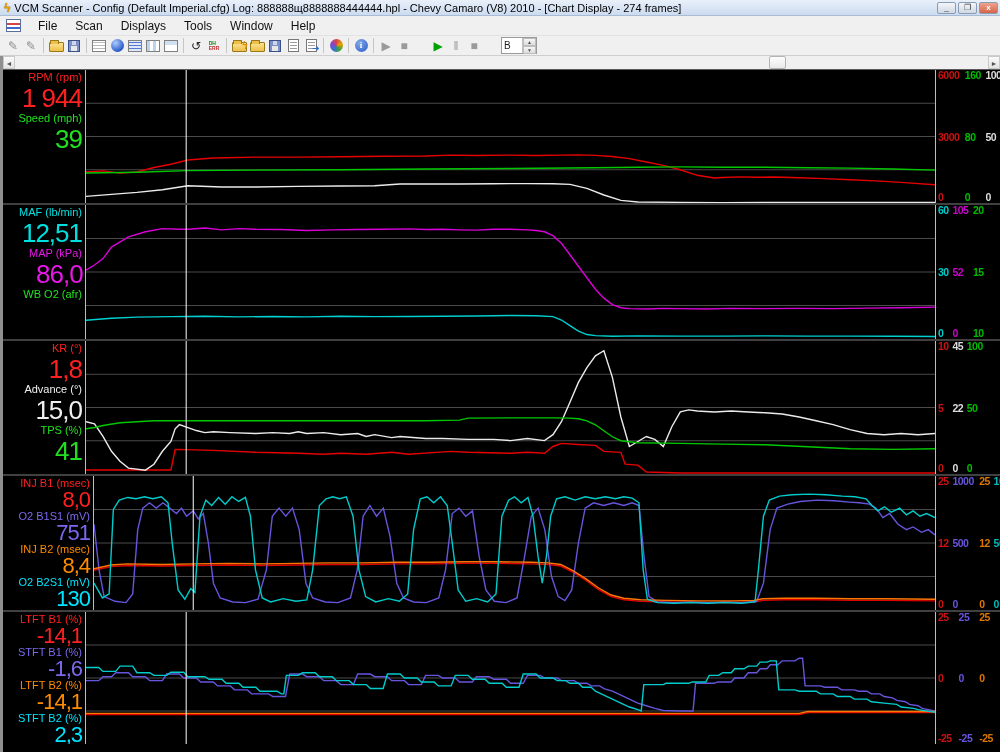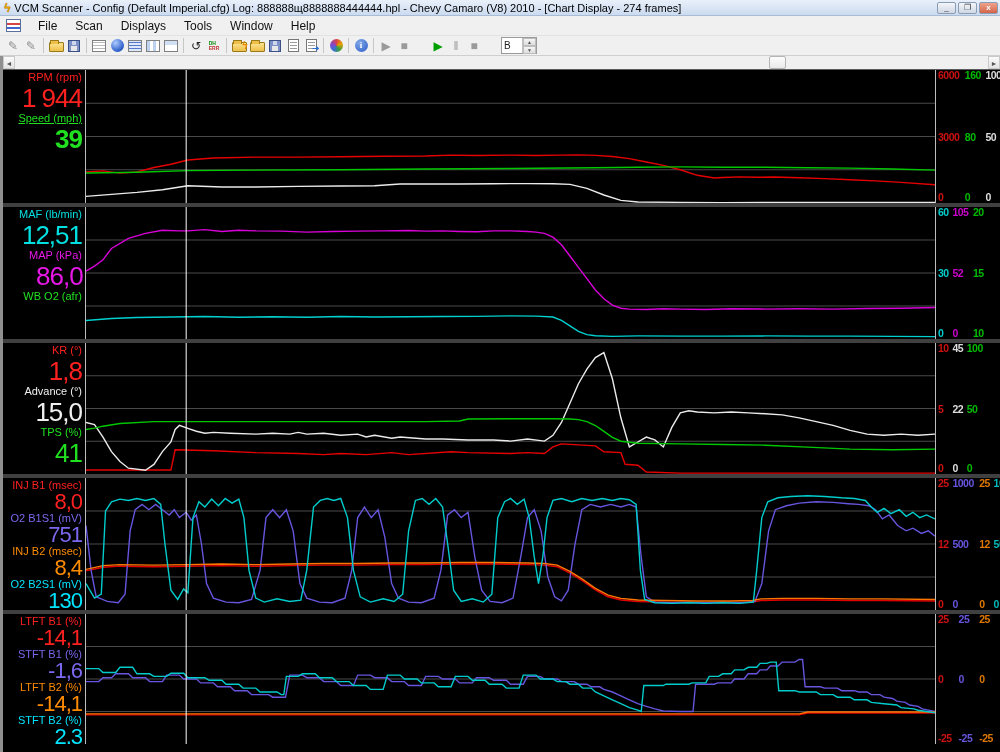--- a/index.html
+++ b/index.html
@@ -75,21 +75,21 @@
     font-size:5px;line-height:7px;text-align:center;color:#555;border:1px solid #bdbdbd;}
   
   .chart-region{position:relative;background:#000;border-left:3px solid #8f8f8f;height:696px;}
   .hscroll{height:14px;background:#f0f0f0;position:relative;display:flex;align-items:center;border-bottom:1px solid #5a5a5a;}
   .hs-arrow{width:12px;height:13px;font-size:7px;line-height:13px;text-align:center;color:#555;
     background:linear-gradient(#fbfbfb,#e3e3e3);border:1px solid #c9c9c9;}
   .hs-track{flex:1;height:13px;position:relative;}
   .hs-thumb{position:absolute;top:0;width:17px;height:13px;background:linear-gradient(#fdfdfd,#e9e9e9);
     border:1px solid #b4b4b4;border-radius:2px;}
   .pane{display:flex;position:relative;background:#000;}
-  .pane + .pane{border-top:4px solid #404040;}
+  .pane + .pane{border-top:2px solid #404040;}
   .pane-labels{width:82px;padding:1px 3px 0 0;text-align:right;overflow:hidden;}
   .param .p-label{font-size:11px;line-height:13px;white-space:nowrap;}
   .param .p-value{font-size:26px;line-height:28px;letter-spacing:-1px;white-space:nowrap;}
   .pane-labels.compact .p-label{font-size:11px;line-height:12px;}
   .pane-labels.compact .p-value{font-size:22px;line-height:21px;}
   .pane-plot{flex:1;position:relative;border-left:1px solid #bdbdbd;border-right:1px solid #bdbdbd;}
   .pane-plot svg{position:absolute;inset:0;width:100%;height:100%;display:block;}
   .pane-axis{width:64px;position:relative;font-size:10.5px;font-weight:bold;letter-spacing:-0.5px;}
   .ax-row{position:absolute;left:2px;white-space:nowrap;line-height:11px;}
   .ax-row.top{top:0;}
@@ -229,22 +229,22 @@
       <span class="hs-arrow">►</span>
     </div>
     <div id="panes">
         <div class="pane" style="height: 133px;">
           <div class="pane-labels">
             <div class="param">
               <div class="p-label" style="color: rgb(255, 32, 32);">RPM (rpm)</div>
               <div class="p-value" style="color: rgb(255, 32, 32);">1 944</div>
             </div>
             <div class="param">
-              <div class="p-label" style="color: rgb(32, 224, 32); text-decoration: underline;">Speed (mph)</div>
-              <div class="p-value" style="color: rgb(32, 224, 32); font-weight: bold;">39</div>
+              <div class="p-label" style="color: rgb(32, 224, 32);">Speed (mph)</div>
+              <div class="p-value" style="color: rgb(32, 224, 32);">39</div>
             </div>
           </div>
           <div class="pane-plot">
             <svg viewBox="0 0 100 100" preserveAspectRatio="none">
               <line x1="0" x2="100" y1="25" y2="25" stroke="#4a4a4a" stroke-width="1" vector-effect="non-scaling-stroke"></line>
               <line x1="0" x2="100" y1="50" y2="50" stroke="#4a4a4a" stroke-width="1" vector-effect="non-scaling-stroke"></line>
               <line x1="0" x2="100" y1="75" y2="75" stroke="#4a4a4a" stroke-width="1" vector-effect="non-scaling-stroke"></line>
               <polyline points="0.00,76.67 2.00,75.83 4.00,77.50 6.00,76.67 8.00,73.33 10.00,70.83 12.00,67.67 15.00,66.17 20.00,65.50 25.00,65.50 30.00,65.17 35.00,64.83 40.00,64.67 43.00,64.00 46.00,64.33 50.00,64.00 53.00,64.33 56.00,64.00 58.00,63.83 60.00,64.17 62.00,65.00 64.00,66.67 66.00,69.17 68.00,71.67 70.00,75.00 72.00,79.17 74.00,81.17 75.00,80.83 77.00,80.33 79.00,80.67 81.00,80.50 84.00,81.00 87.00,81.67 90.00,82.50 93.00,83.33 96.00,84.50 100.00,86.33" fill="none" stroke="#e60000" stroke-width="1.4" vector-effect="non-scaling-stroke"></polyline>
               <polyline points="0.00,95.00 3.00,93.50 6.00,92.00 9.00,90.00 12.00,87.00 16.00,88.00 20.00,88.00 25.00,87.50 30.00,87.20 34.00,87.00 37.00,85.70 40.00,85.70 44.00,85.70 48.00,85.50 52.00,85.40 55.00,85.50 57.00,86.00 59.00,89.00 61.00,94.00 63.00,98.00 65.00,99.20 70.00,99.50 75.00,99.70 80.00,99.60 85.00,99.60 90.00,99.50 95.00,99.60 100.00,99.50" fill="none" stroke="#ebebeb" stroke-width="1.4" vector-effect="non-scaling-stroke"></polyline>
               <polyline points="0.00,77.50 6.00,76.88 12.00,75.63 20.00,75.31 30.00,75.00 40.00,74.38 50.00,74.06 60.00,73.44 65.00,73.13 70.00,72.81 75.00,73.13 80.00,73.13 85.00,73.44 90.00,73.75 95.00,74.38 100.00,75.31" fill="none" stroke="#00c800" stroke-width="1.4" vector-effect="non-scaling-stroke"></polyline>
@@ -313,21 +313,21 @@
               <polyline points="0.00,66.00 1.00,65.00 2.00,63.50 4.00,61.50 8.00,60.00 12.00,60.00 20.00,60.00 30.00,60.00 40.00,60.00 44.00,59.50 45.00,58.00 50.00,57.80 55.00,57.80 57.00,58.00 58.00,58.50 59.00,60.00 60.00,63.00 61.00,67.50 62.00,72.00 63.00,75.00 65.00,76.50 70.00,77.00 75.00,77.50 80.00,78.00 85.00,79.50 90.00,81.00 95.00,81.50 100.00,81.00" fill="none" stroke="#00c800" stroke-width="1.4" vector-effect="non-scaling-stroke"></polyline>
               <line x1="11.8" x2="11.8" y1="0" y2="100" stroke="#ffffff" stroke-width="1" vector-effect="non-scaling-stroke"></line>
             </svg>
           </div>
           <div class="pane-axis">
             <div class="ax-row top"><span style="color: rgb(204, 17, 17); min-width: 12.4px;">10</span><span style="color: rgb(221, 221, 221); min-width: 12.4px;">45</span><span style="color: rgb(0, 187, 0); min-width: 18.6px;">100</span></div>
             <div class="ax-row mid"><span style="color: rgb(204, 17, 17); min-width: 12.4px;">5</span><span style="color: rgb(221, 221, 221); min-width: 12.4px;">22</span><span style="color: rgb(0, 187, 0); min-width: 18.6px;">50</span></div>
             <div class="ax-row bot"><span style="color: rgb(204, 17, 17); min-width: 12.4px;">0</span><span style="color: rgb(221, 221, 221); min-width: 12.4px;">0</span><span style="color: rgb(0, 187, 0); min-width: 18.6px;">0</span></div>
           </div>
         </div>
-        <div class="pane" style="height: 136px;">
+        <div class="pane" style="height: 136px; padding-left: 8px;">
           <div class="pane-labels compact">
             <div class="param">
               <div class="p-label" style="color: rgb(255, 32, 32);">INJ B1 (msec)</div>
               <div class="p-value" style="color: rgb(255, 32, 32);">8,0</div>
             </div>
             <div class="param">
               <div class="p-label" style="color: rgb(123, 104, 238);">O2 B1S1 (mV)</div>
               <div class="p-value" style="color: rgb(123, 104, 238);">751</div>
             </div>
             <div class="param">

